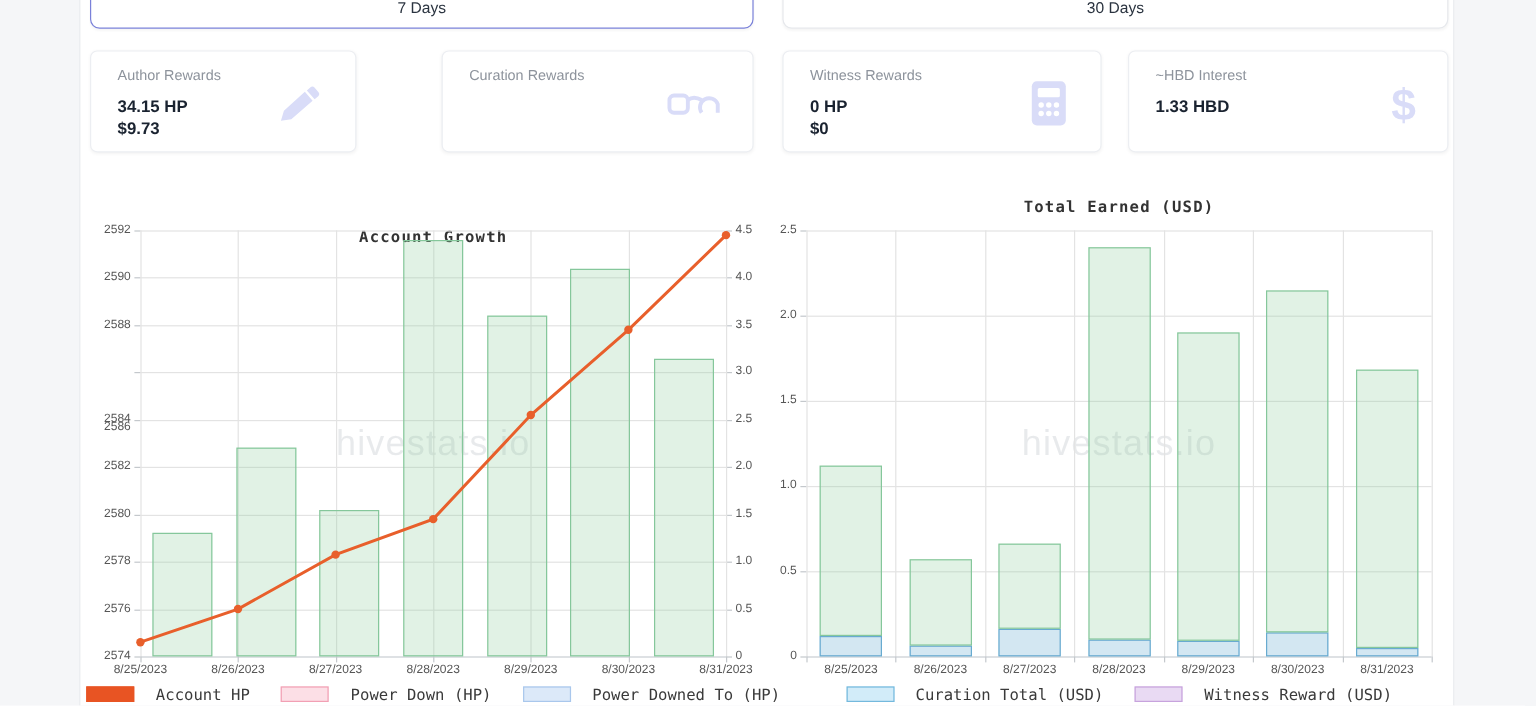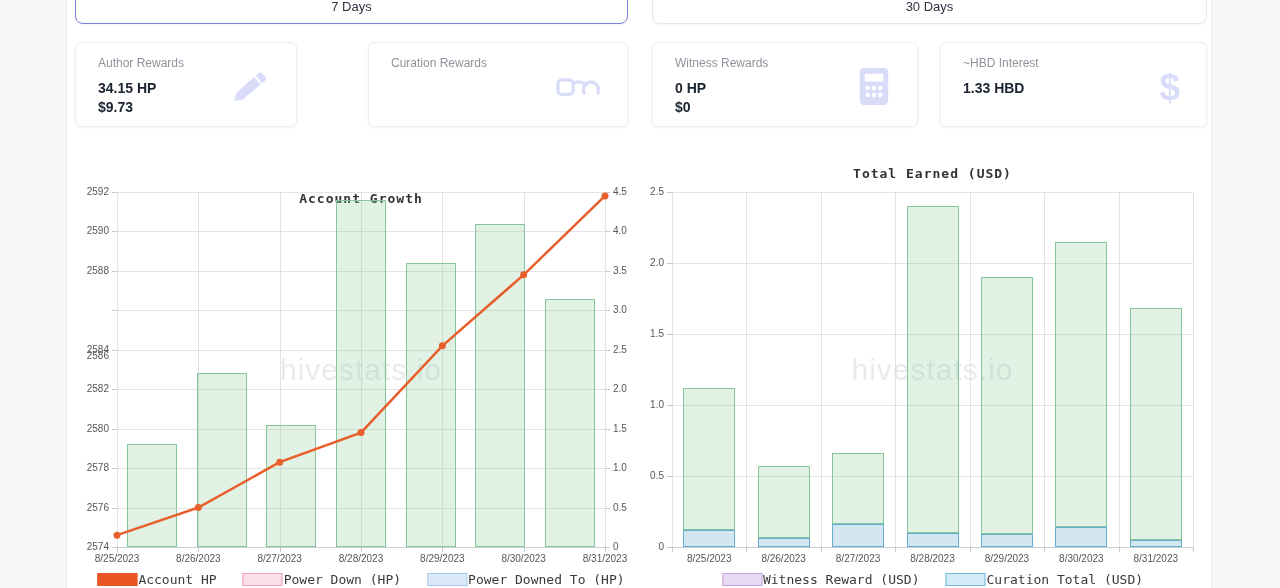--- a/index.html
+++ b/index.html
@@ -31,21 +31,21 @@
   .axis-line  { background:#c9ced3 !important; }
   .tick-mark  { position:absolute; background:#c4c8cc; }
   .tick-label { position:absolute; font-size:10px; color:#565656; line-height:10px; white-space:nowrap; }
   .cat-label  { position:absolute; font-size:10px; color:#565656; transform:translateX(-50%);
                 white-space:nowrap; top:553px; }
   .bar { position:absolute; border-style:solid; border-width:1px; }
   .watermark { position:absolute; transform:translate(-50%,-50%); font-size:30px; color:#8f99a3;
                opacity:0.20; letter-spacing:1px; white-space:nowrap; }
   .legend-row { position:absolute; top:572px; transform:translateX(-50%); display:flex;
                 align-items:center; gap:26px; white-space:nowrap; }
-  .legend-item { display:flex; align-items:center; gap:1px; cursor:pointer; }
+  .legend-item { display:flex; gap:18px; cursor:pointer; }
   .legend-swatch { width:40px; height:13px; border-width:1px; border-style:solid; }
   .legend-label { font-family:"DejaVu Sans Mono", monospace; font-size:13px; color:#3a3a3a; }
   svg.line-layer { position:absolute; overflow:visible; }
 </style>
 </head>
 <body>
 
 <div class="panel"></div>
 
 <button class="range-btn active" style="left:75px; width:553px;">7 Days</button>
@@ -264,21 +264,21 @@
     <div class="bar" style="left: 1129.79px; top: 539.9px; width: 52px; height: 7.1px; background: rgba(96, 169, 207, 0.28); border-color: rgb(104, 171, 208);"></div>
     <div class="bar" style="left: 683.214px; top: 387.96px; width: 52px; height: 142px; background: rgba(134, 203, 153, 0.25); border-color: rgb(133, 199, 155);"></div>
     <div class="bar" style="left: 757.643px; top: 466.06px; width: 52px; height: 72.42px; background: rgba(134, 203, 153, 0.25); border-color: rgb(133, 199, 155);"></div>
     <div class="bar" style="left: 832.071px; top: 453.28px; width: 52px; height: 71px; background: rgba(134, 203, 153, 0.25); border-color: rgb(133, 199, 155);"></div>
     <div class="bar" style="left: 906.5px; top: 206.2px; width: 52px; height: 326.6px; background: rgba(134, 203, 153, 0.25); border-color: rgb(133, 199, 155);"></div>
     <div class="bar" style="left: 980.929px; top: 277.2px; width: 52px; height: 257.02px; background: rgba(134, 203, 153, 0.25); border-color: rgb(133, 199, 155);"></div>
     <div class="bar" style="left: 1055.36px; top: 241.7px; width: 52px; height: 285.42px; background: rgba(134, 203, 153, 0.25); border-color: rgb(133, 199, 155);"></div>
     <div class="bar" style="left: 1129.79px; top: 308.44px; width: 52px; height: 231.46px; background: rgba(134, 203, 153, 0.25); border-color: rgb(133, 199, 155);"></div>
     <div class="legend-row" style="left: 932.5px;">
       <div class="legend-item">
+        <span class="legend-swatch" style="background: rgb(210, 236, 249); border-color: rgb(116, 185, 221);"></span>
+        <span class="legend-label">Curation Total (USD)</span>
+      </div>
+      <div class="legend-item">
         <span class="legend-swatch" style="background: rgb(233, 218, 243); border-color: rgb(199, 163, 221);"></span>
         <span class="legend-label">Witness Reward (USD)</span>
       </div>
-      <div class="legend-item">
-        <span class="legend-swatch" style="background: rgb(210, 236, 249); border-color: rgb(116, 185, 221);"></span>
-        <span class="legend-label">Curation Total (USD)</span>
-      </div>
     </div>
   </div>
 
 </body></html>

